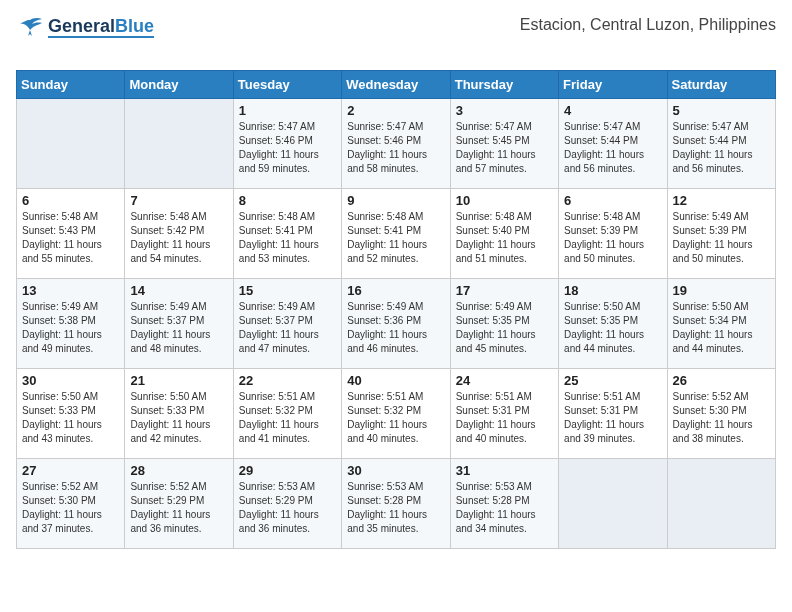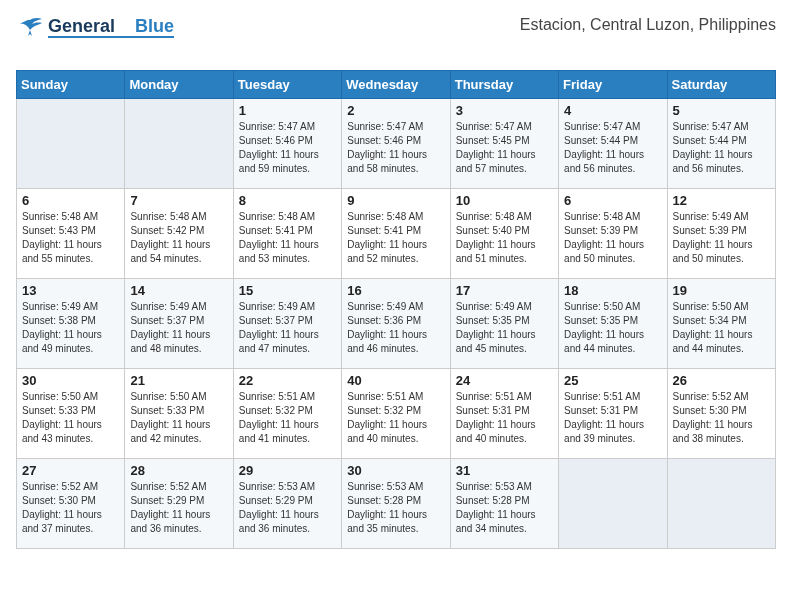--- a/index.html
+++ b/index.html
@@ -89,21 +89,20 @@
     }
     .logo-general {
       font-size: 18px;
       font-weight: bold;
       color: #1a3a5c;
     }
     .logo-blue {
       font-size: 18px;
       font-weight: bold;
       color: #2a7fc1;
-      padding-left: 20px;
     }
     .logo-line {
       height: 2px;
       background: #2a7fc1;
       width: 100%;
       margin-top: 1px;
     }
   </style>
 </head>
 <body>

